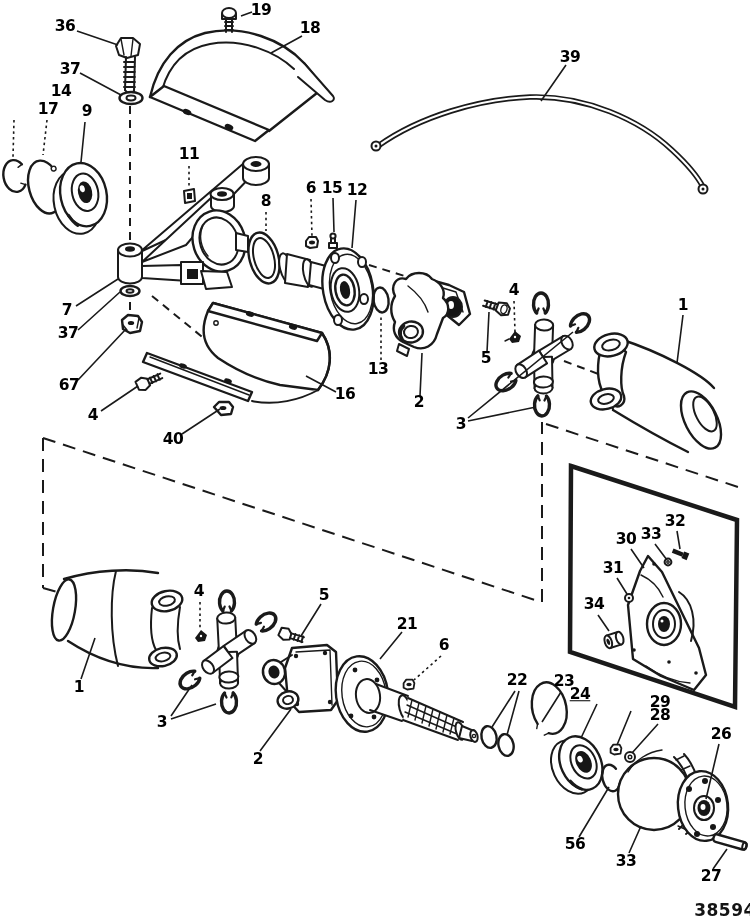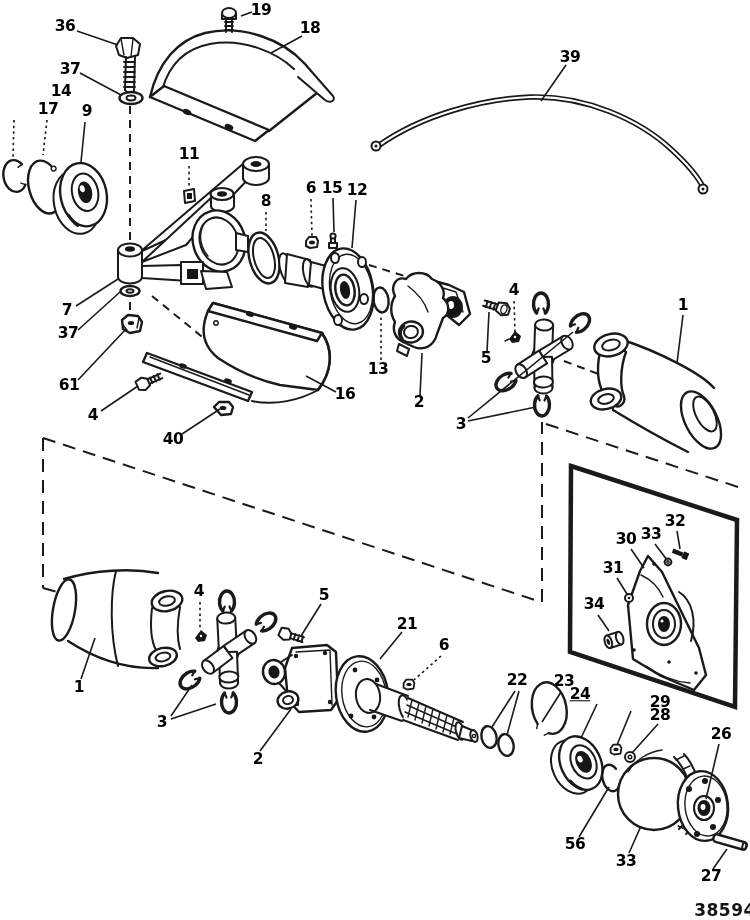--- a/index.html
+++ b/index.html
@@ -446,21 +446,21 @@
       <span class="callout" style="left: 48px; top: 110px;">17</span>
       <span class="callout" style="left: 87px; top: 112px;">9</span>
       <span class="callout" style="left: 189px; top: 155px;">11</span>
       <span class="callout" style="left: 266px; top: 202px;">8</span>
       <span class="callout" style="left: 311px; top: 189px;">6</span>
       <span class="callout" style="left: 332px; top: 189px;">15</span>
       <span class="callout" style="left: 357px; top: 191px;">12</span>
       <span class="callout" style="left: 570px; top: 58px;">39</span>
       <span class="callout" style="left: 67px; top: 311px;">7</span>
       <span class="callout" style="left: 68px; top: 334px;">37</span>
-      <span class="callout" style="left: 69px; top: 386px;">61</span>
+      <span class="callout" style="left: 69px; top: 386px;">67</span>
       <span class="callout" style="left: 93px; top: 416px;">4</span>
       <span class="callout" style="left: 173px; top: 440px;">40</span>
       <span class="callout" style="left: 345px; top: 395px;">16</span>
       <span class="callout" style="left: 378px; top: 370px;">13</span>
       <span class="callout" style="left: 419px; top: 403px;">2</span>
       <span class="callout" style="left: 486px; top: 359px;">5</span>
       <span class="callout" style="left: 514px; top: 291px;">4</span>
       <span class="callout" style="left: 461px; top: 425px;">3</span>
       <span class="callout" style="left: 683px; top: 306px;">1</span>
       <span class="callout" style="left: 79px; top: 688px;">1</span>

